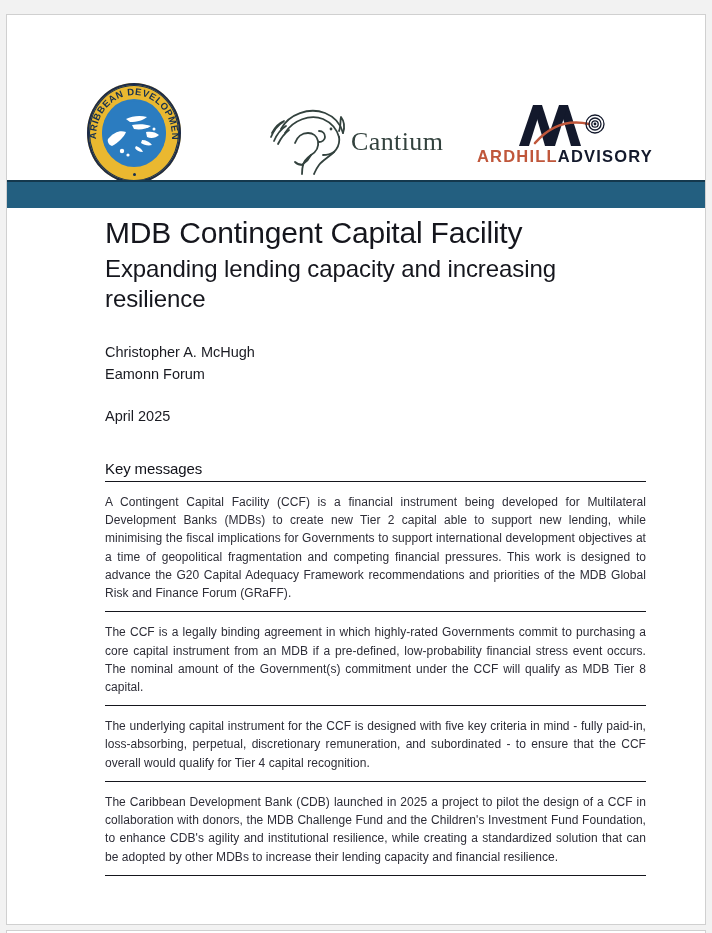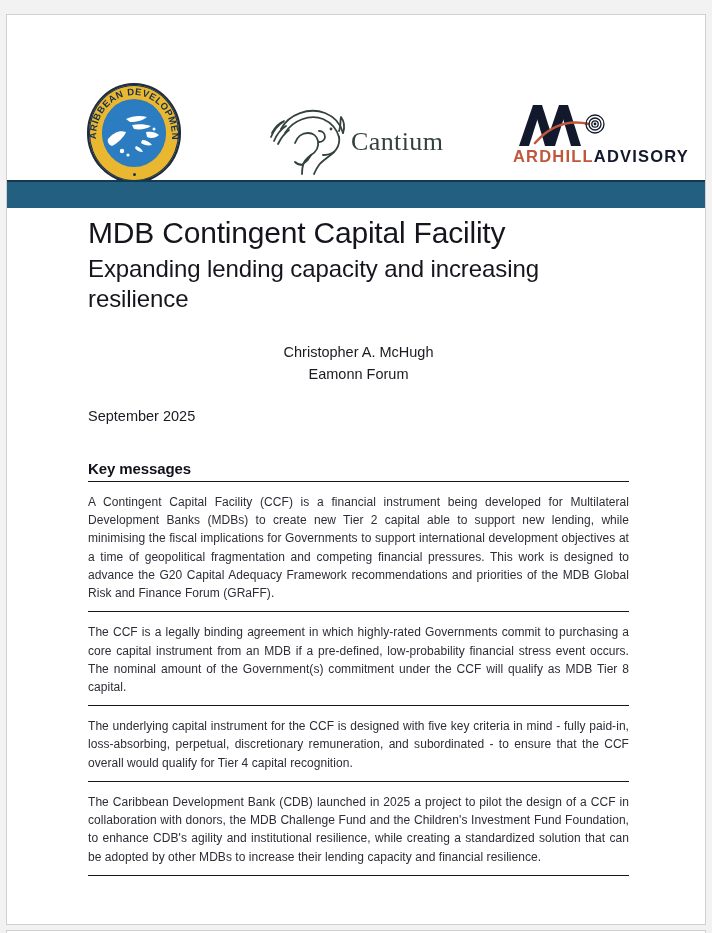--- a/index.html
+++ b/index.html
@@ -146,40 +146,39 @@
   .ardhill-word {
     position: absolute;
     left: 0;
     top: 44px;
     width: 172px;
     text-align: right;
     font-size: 16.5px;
     font-weight: bold;
     letter-spacing: 1.2px;
     white-space: nowrap;
-    margin-left: 36px;
   }
   .ardhill-word .a1 { color: #c0573b; }
   .ardhill-word .a2 { color: #13192c; }
 
   
   .teal-band {
     position: absolute;
     left: 0;
     top: 165px;
     width: 100%;
     height: 26px;
     background: #235f80;
     border-top: 2px solid #14384d;
   }
 
   
   .content {
     position: absolute;
-    left: 81px;
+    left: 98px;
     top: 200px;
     width: 541px;
   }
   .doc-title {
     font-size: 30px;
     font-weight: 400;
     color: #15161d;
     letter-spacing: -0.2px;
     line-height: 1.18;
     margin: 0;
@@ -191,34 +190,34 @@
     line-height: 1.25;
     margin: 4px 0 0 0;
     letter-spacing: -0.1px;
   }
   .authors {
     margin-top: 28px;
     font-size: 14.5px;
     color: #1a1b22;
     line-height: 1.5;
   }
-  .author-line { display: block; text-align: center; }
+  .author-line { display: block; }
   .doc-date {
     margin-top: 22px;
     font-size: 14.5px;
     color: #1a1b22;
   }
 
   .key-section {
     margin-top: 36px;
     width: 541px;
   }
   .key-heading {
     font-size: 15px;
-    font-weight: bold;
+    font-weight: normal;
     color: #101119;
     margin: 0 0 4px 0;
     letter-spacing: -0.1px;
   }
   .rule {
     height: 0;
     border-top: 1.4px solid #15161d;
     width: 100%;
   }
   .kp {
@@ -325,21 +324,21 @@
 
     <div class="content">
       <h1 class="doc-title">MDB Contingent Capital Facility</h1>
       <div class="doc-subtitle">Expanding lending capacity and increasing resilience</div>
 
       <div class="authors">
         <span class="author-line">Christopher A. McHugh</span>
         <span class="author-line">Eamonn Forum</span>
       </div>
 
-      <div class="doc-date">September 2025</div>
+      <div class="doc-date">April 2025</div>
 
       <div class="key-section">
         <div class="key-heading">Key messages</div>
         <div class="rule"></div>
 
         <p class="kp">A Contingent Capital Facility (CCF) is a financial instrument being developed for Multilateral Development Banks (MDBs) to create new Tier 2 capital able to support new lending, while minimising the fiscal implications for Governments to support international development objectives at a time of geopolitical fragmentation and competing financial pressures. This work is designed to advance the G20 Capital Adequacy Framework recommendations and priorities of the MDB Global Risk and Finance Forum (GRaFF).</p>
         <div class="rule"></div>
 
         <p class="kp">The CCF is a legally binding agreement in which highly-rated Governments commit to purchasing a core capital instrument from an MDB if a pre-defined, low-probability financial stress event occurs. The nominal amount of the Government(s) commitment under the CCF will qualify as MDB Tier 8 capital.</p>
         <div class="rule"></div>

